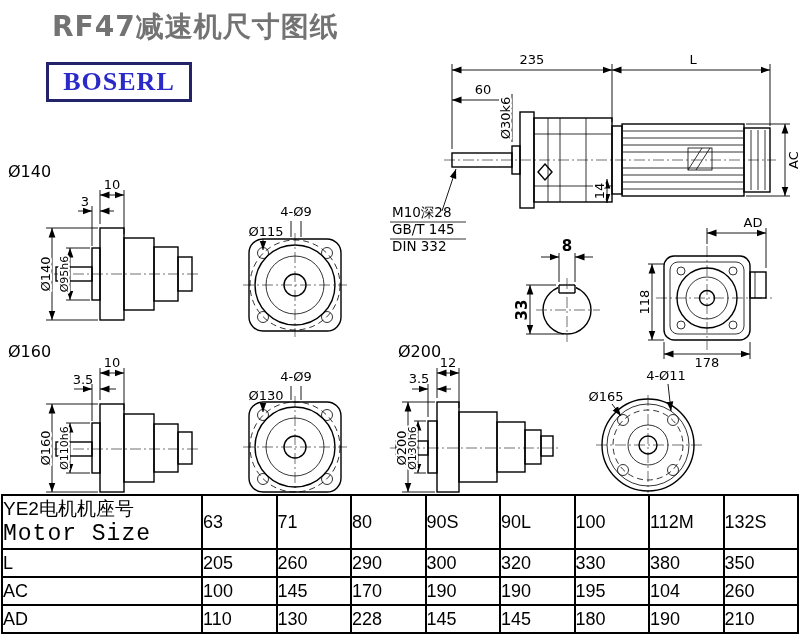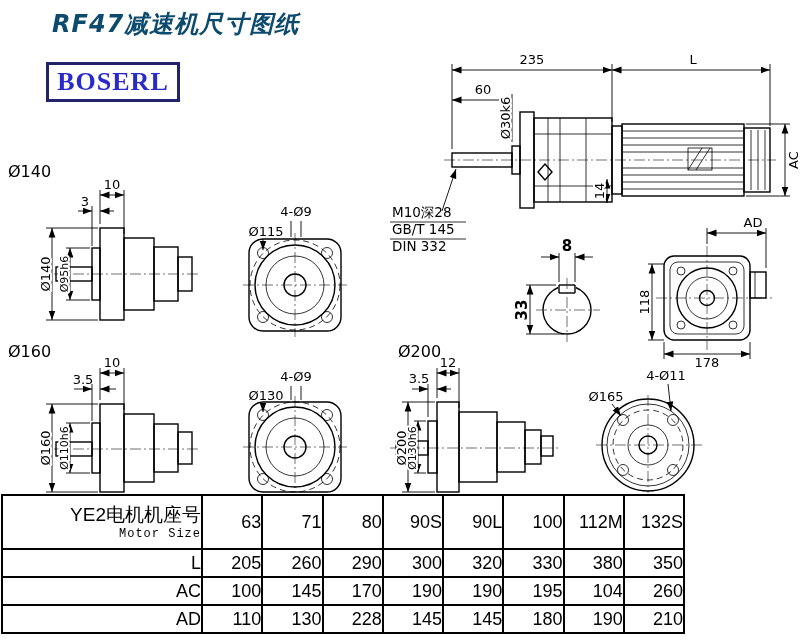--- a/index.html
+++ b/index.html
@@ -1,42 +1,42 @@
 <!DOCTYPE html>
 <html><head>
 <meta charset="utf-8">
 <style>
   * { box-sizing:border-box; margin:0; padding:0 }
   html,body { width:800px; height:641px; background:#fff; position:relative; overflow:hidden;
               font-family:"Liberation Sans",sans-serif; }
-  .title { position:absolute; left:52px; top:8px; font-size:24px; font-weight:bold;
-           color:#0c4a6e; letter-spacing:1px; font-family:"DejaVu Sans",sans-serif;font-style:italic; }
-  .brand-box { position:absolute; left:46px; top:62px; width:134px; height:40px;
+  .title { position:absolute; left:52px; top:8px; font-size:28px; font-weight:bold;
+           color:#737373; letter-spacing:1px; font-family:"DejaVu Sans",sans-serif; }
+  .brand-box { position:absolute; left:46px; top:62px; width:146px; height:40px;
                border:3px solid #23236b; display:flex; align-items:center; justify-content:center; background:#fff; }
   .brand-box span { font-family:"Liberation Serif",serif; font-weight:bold; font-size:26px;
                     color:#2a2ac8; letter-spacing:1px; }
   svg.drawing { position:absolute; left:0; top:0; }
   svg .ol   { fill:none; stroke:#000; stroke-width:1.4 }
   svg .thin { fill:none; stroke:#000; stroke-width:0.8 }
   svg .dim  { fill:none; stroke:#000; stroke-width:0.9 }
   svg .cl   { fill:none; stroke:#333; stroke-width:0.7; stroke-dasharray:11 3 2 3 }
   svg .dash { fill:none; stroke:#000; stroke-width:0.8; stroke-dasharray:6 4 }
   svg text  { fill:#000; font-family:"DejaVu Sans",sans-serif }
   svg .dtx  { font-size:13px; text-anchor:middle }
   svg .dtxb { font-size:15px; font-weight:bold; text-anchor:middle }
   svg .dtxs { font-size:11px; text-anchor:middle }
   svg .ctx  { font-size:16px; text-anchor:start }
   svg .ntx  { font-size:13.5px; text-anchor:start }
   svg .halo { paint-order:stroke; stroke:#fff; stroke-width:4px; stroke-linejoin:round }
-  table.size-table { position:absolute; left:1px; top:494px; width:684px; background:#fff;
-                     border-collapse:collapse; table-layout:fixed; text-align:right; color:#000; }
+  table.size-table { position:absolute; left:1px; top:494px; width:798px; background:#fff;
+                     border-collapse:collapse; table-layout:fixed; text-align:left; color:#000; }
   table.size-table td { border:2px solid #000; padding:0; height:28px; font-size:18px; }
   table.size-table tr.hdr td { height:54px; }
   .cn   { font-size:19px; line-height:1.3 }
-  .mono { font-family:"Liberation Mono",monospace; font-size:12px; letter-spacing:1px }
+  .mono { font-family:"Liberation Mono",monospace; font-size:23px; letter-spacing:1px }
 </style>
 </head>
 <body>
 
 <div class="title">RF47减速机尺寸图纸</div>
 <div class="brand-box">
   <span>BOSERL</span>
 </div>
 
 <svg class="drawing" width="800" height="500" viewBox="0 0 800 500">

